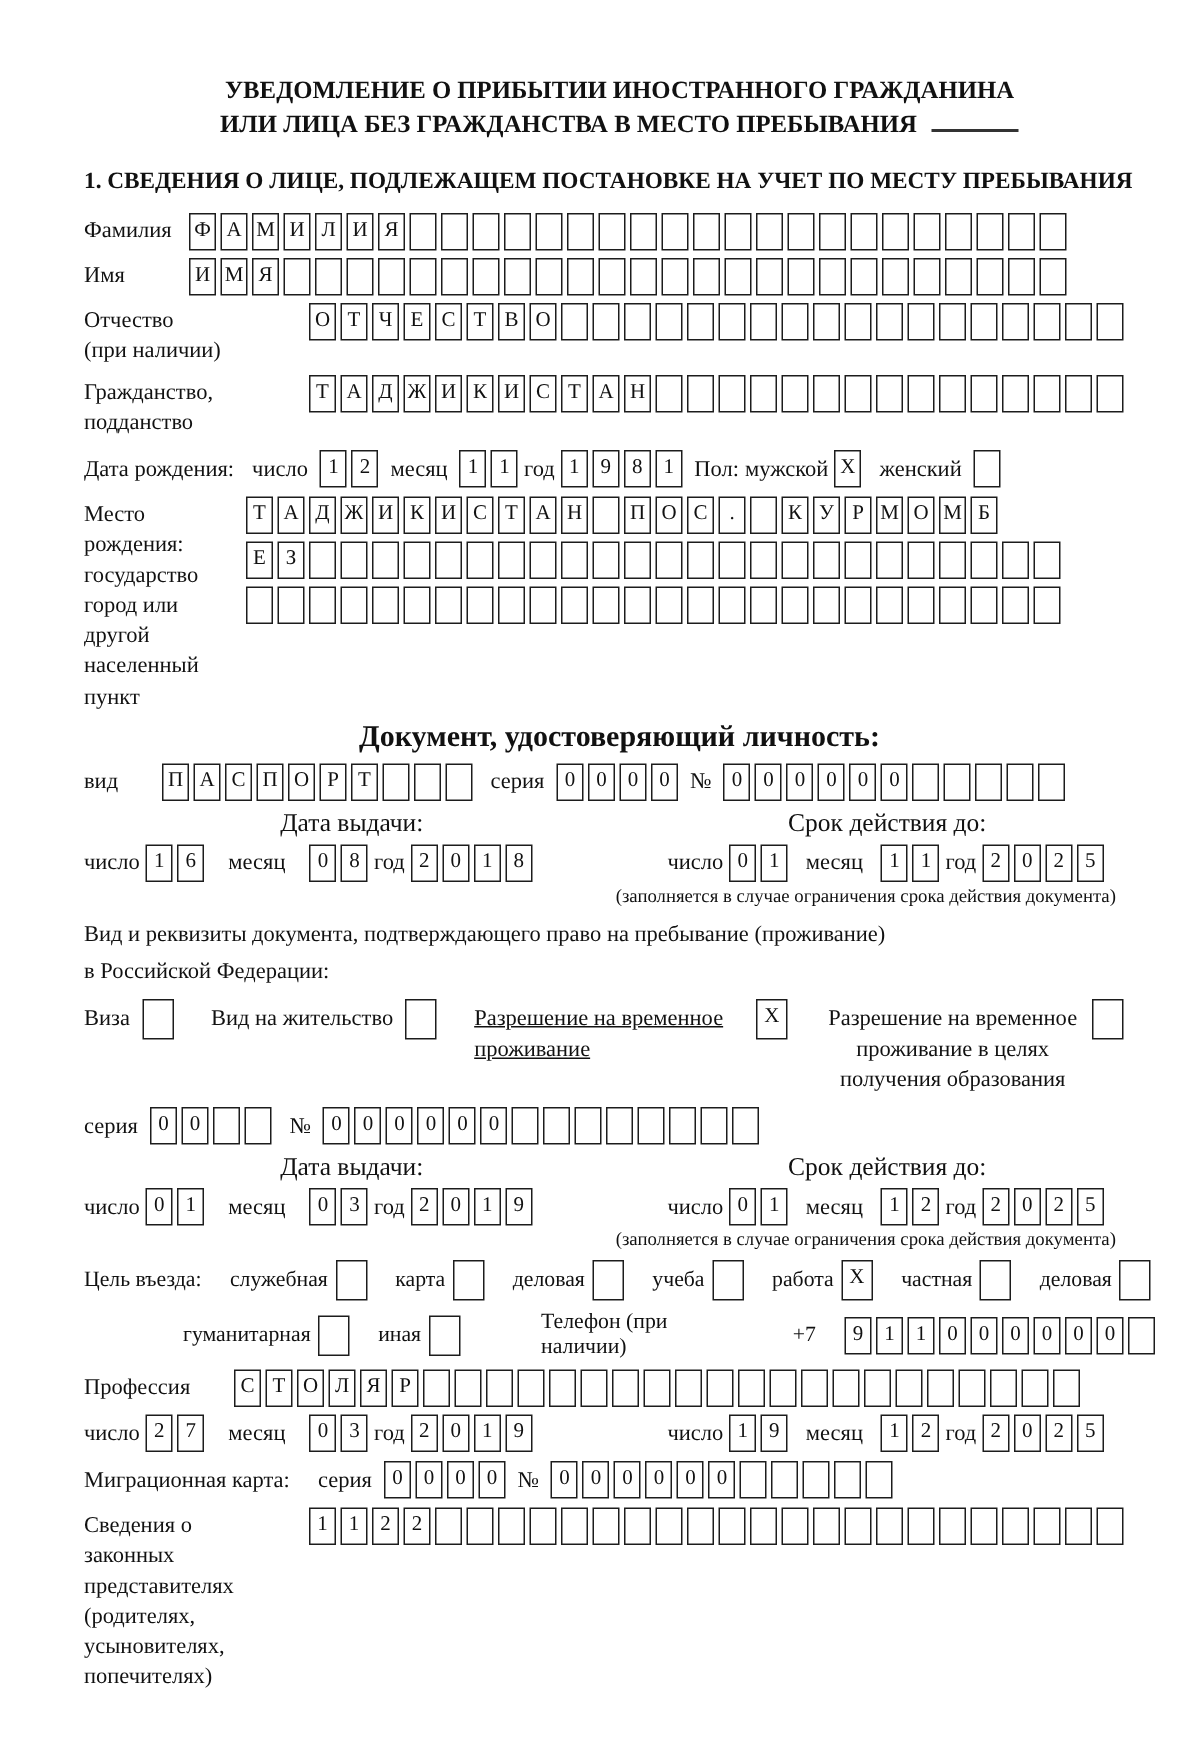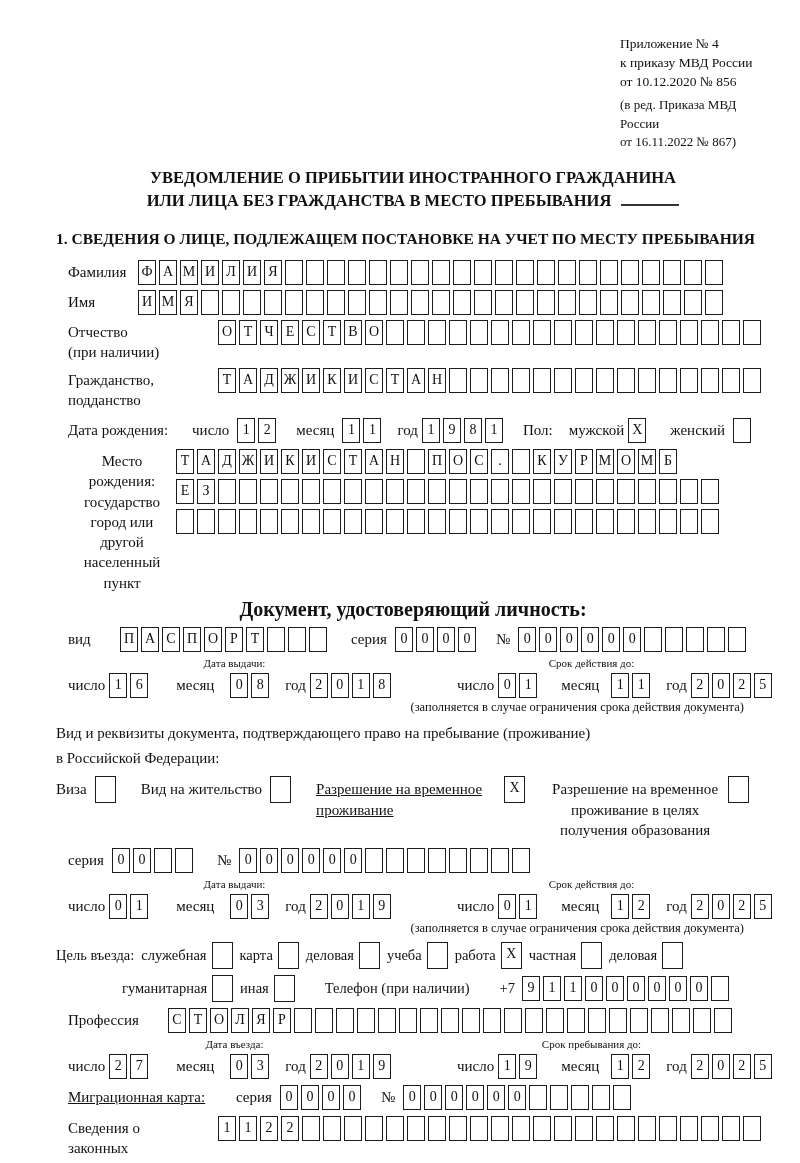--- a/index.html
+++ b/index.html
@@ -16,76 +16,67 @@
   .form-label { text-align:right; padding-right:6px; font-weight:bold; font-size:15px; margin-top:16px; letter-spacing:.5px; }
 
   
   .title { text-align:center; font-weight:bold; font-size:16.5px; line-height:1.4; margin-top:14px; }
   .title-underline { display:inline-block; width:58px; border-bottom:2px solid #333; height:14px; margin-left:10px; }
   .section-heading { font-weight:bold; font-size:15.5px; margin-top:18px; margin-bottom:12px; }
 
   
   .row { display:flex; align-items:flex-start; margin-bottom:5px; }
   .row.center { align-items:center; }
-  .lbl { white-space:pre-line; line-height:1.35; padding-top:2px;margin-left:12px; }
+  .lbl { white-space:pre-line; line-height:1.35; padding-top:2px; }
   .cells { display:flex; gap:3px; flex-wrap:nowrap; }
   .cell {
     box-sizing:border-box; display:inline-block;
     width:18px; height:25px; flex:0 0 18px;
     border:1.8px solid #1c1c1c;
     text-align:center; line-height:21px; font-size:14px;
   }
   .cbx .cell { width:21px; height:27px; flex:0 0 21px; }
   .gap4 { width:4px; flex:0 0 4px; } .gap8 { width:8px; flex:0 0 8px; }
   .gap12 { width:12px; flex:0 0 12px; } .gap16 { width:16px; flex:0 0 16px; }
 
   .lblcol-70  { width:70px;  flex:0 0 70px; }
   .lblcol-100 { width:100px; flex:0 0 100px; }
-  .lblcol-108 { width:108px; flex:0 0 108px;text-align:center; }
+  .lblcol-108 { width:108px; flex:0 0 108px; }
   .lblcol-150 { width:150px; flex:0 0 150px; }
 
   .stack { display:flex; flex-direction:column; gap:5px; }
 
   
   .two-col { display:flex; margin-bottom:2px; }
   .two-col > .half { width:50%; flex:0 0 50%; }
-  .date-head { text-align:center; font-size:11px; margin-bottom:2px; }
+  .date-head { text-align:center; font-size:17px; margin-bottom:2px; }
   .dategroup { display:flex; align-items:center; gap:4px; }
   .dategroup .lbl { padding-top:0; }
   .note-line { display:flex; margin:1px 0 6px 0; }
   .note-line .spacer { width:46%; flex:0 0 46%; }
   .note { font-size:12.5px; text-align:center; flex:1; }
 
   .centered-bold { text-align:center; font-weight:bold; font-size:20px; margin:4px 0 6px 0; }
   .intro { white-space:pre-line; line-height:1.65; margin:4px 0 6px 0; }
 
   
   .options-row { display:flex; align-items:flex-start; gap:25px; margin-bottom:8px; }
   .opt { display:flex; align-items:flex-start; gap:8px; }
   .opt .opt-label { line-height:1.35; padding-top:3px; }
   .opt .opt-label.wrap2 { max-width:180px; text-align:left;text-decoration:underline; }
   .opt .opt-label.wrap3 { max-width:170px; text-align:center; }
 
-  .purpose-row { display:flex; align-items:center; gap:7px; margin-bottom:6px; font-size:14.5px; }
+  .purpose-row { display:flex; align-items:center; gap:19px; margin-bottom:6px; font-size:14.5px; }
   .purpose { display:flex; align-items:center; gap:5px; }
 </style>
 </head>
 <body>
 
 <div class="page">
 
-  <div class="doc-ref">
-    <div>Приложение № 4</div>
-    <div>к приказу МВД России</div>
-    <div>от 10.12.2020 № 856</div>
-    <div class="amend">
-      <div>(в ред. Приказа МВД России</div>
-      <div>от 16.11.2022 № 867)</div>
-    </div>
-  </div>
 
   <div class="title">
     <div>УВЕДОМЛЕНИЕ О ПРИБЫТИИ ИНОСТРАННОГО ГРАЖДАНИНА</div>
     <div><span>ИЛИ ЛИЦА БЕЗ ГРАЖДАНСТВА В МЕСТО ПРЕБЫВАНИЯ</span><span class="title-underline"></span></div>
   </div>
 
   <div class="section-heading">1. СВЕДЕНИЯ О ЛИЦЕ, ПОДЛЕЖАЩЕМ ПОСТАНОВКЕ НА УЧЕТ ПО МЕСТУ ПРЕБЫВАНИЯ</div>
 
   <div class="row">
     <span class="lbl lblcol-70">Фамилия</span>
@@ -664,24 +655,20 @@
         <span class="cell"></span>
         <span class="cell"></span>
         <span class="cell"></span>
         <span class="cell"></span>
         <span class="cell"></span>
         <span class="cell"></span>
         <span class="cell"></span>
       </span>
   </div>
 
-  <div class="two-col" style="margin-top:4px;">
-    <div class="half date-head">Дата въезда:</div>
-    <div class="half date-head">Срок пребывания до:</div>
-  </div>
   <div class="two-col" style="margin-bottom:6px;">
     <div class="half dategroup">
       <span class="lbl">число</span>
       <span class="cells">
           <span class="cell">2</span>
           <span class="cell">7</span>
         </span>
         <span class="gap8"></span>
       <span class="lbl">месяц</span>
         <span class="gap8"></span>
@@ -714,21 +701,21 @@
       <span class="cells">
           <span class="cell">2</span>
           <span class="cell">0</span>
           <span class="cell">2</span>
           <span class="cell">5</span>
         </span>
     </div>
   </div>
 
   <div class="row center">
-    <span class="lbl" style="padding-top:0; width:156px; flex:0 0 156px;text-decoration:underline;">Миграционная карта:</span>
+    <span class="lbl" style="padding-top:0; width:156px; flex:0 0 156px;">Миграционная карта:</span>
     <span class="lbl" style="padding-top:0;">серия</span>
       <span class="gap8"></span>
     <span class="cells">
         <span class="cell">0</span>
         <span class="cell">0</span>
         <span class="cell">0</span>
         <span class="cell">0</span>
       </span>
       <span class="gap8"></span>
     <span class="lbl" style="padding-top:0;">№</span>

